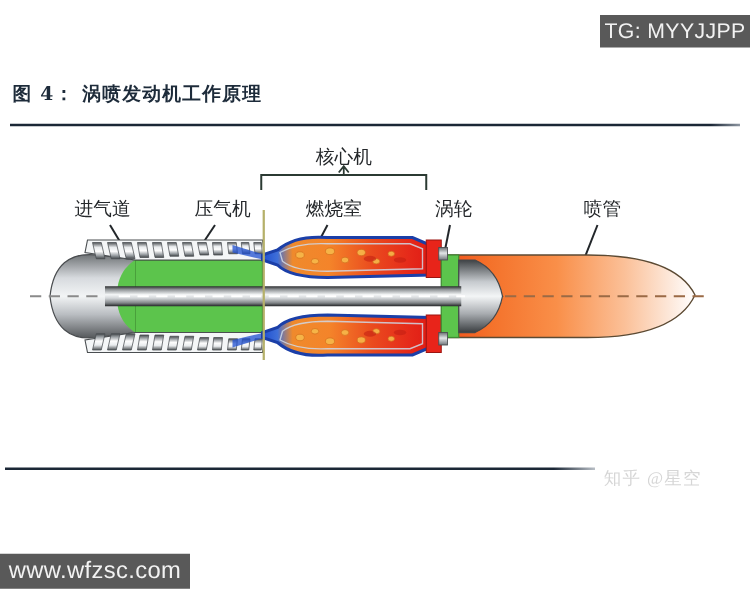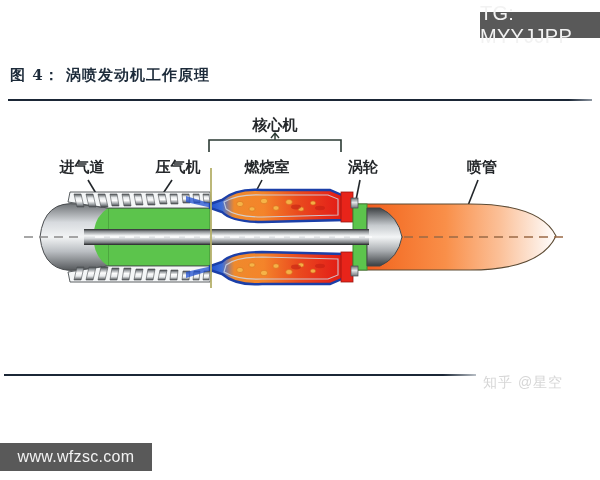--- a/index.html
+++ b/index.html
@@ -14,22 +14,22 @@
   
   .badge{
     position:absolute;
     background:#595959;
     color:#f2f2f2;
     font-size:15px;
     letter-spacing:.3px;
     display:flex;align-items:center;justify-content:center;
     font-family:"Liberation Sans","DejaVu Sans",sans-serif;
   }
-  #tg-badge{right:0;top:12px;width:120px;height:26px;font-size:20px;}
-  #url-badge{left:0;top:443px;width:152px;height:28px;font-size:16px;}
+  #tg-badge{right:0;top:12px;width:120px;height:26px;font-size:17px;}
+  #url-badge{left:0;top:443px;width:152px;height:28px;font-size:19px;}
 
   
   #fig-title{
     position:absolute;left:10px;top:66px;
     font-size:15px;font-weight:bold;color:#1d2b3a;
     font-family:"DejaVu Serif","Liberation Serif",serif;
     letter-spacing:1px;white-space:nowrap;
   }
   #title-rule{
     position:absolute;left:8px;top:99px;width:584px;height:2px;
@@ -37,26 +37,26 @@
   }
   #bottom-rule{
     position:absolute;left:4px;top:374px;width:472px;height:2px;
     background:linear-gradient(to right,#1b2736 0%,#1b2736 93%,#b9bfc6 100%);
   }
 
   
   #zhihu-wm{
     position:absolute;left:483px;top:374px;
     font-size:14px;color:#d6d6d6;
-    font-family:Liberation Sans, sans-serif;
+    font-family:Liberation Serif, serif;
     letter-spacing:1px;white-space:nowrap;
   }
 
   
-  #diagram{position:absolute;left:0;top:104px;width:600px;height:266px;font-weight:bold;}
+  #diagram{position:absolute;left:0;top:104px;width:600px;height:266px;}
   #diagram svg{display:block;}
 
   .lbl{
     font-family:"DejaVu Sans","Liberation Sans",sans-serif;
     font-size:15px;fill:#25282b;
   }
 </style>
 </head>
 <body>
 

